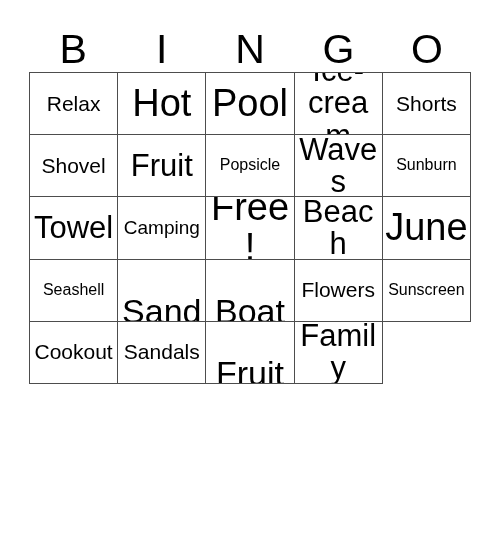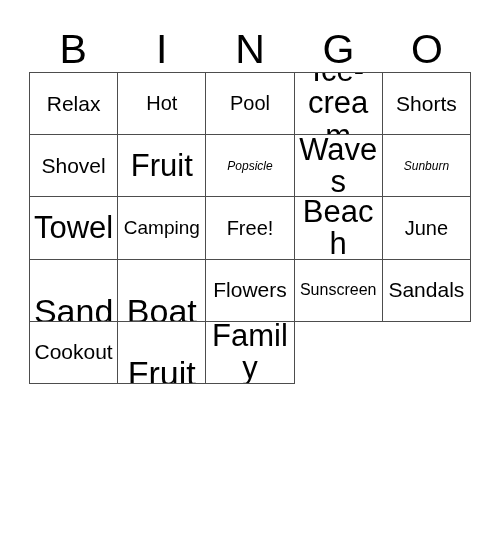--- a/index.html
+++ b/index.html
@@ -78,24 +78,24 @@
     width: 100%;
     line-height: 1.04;
     color: #000000;
     word-break: break-word;
     hyphens: none;
   }
 
   
   .fs-xs   { font-size: 16px; }
   .fs-sm   { font-size: 19px; }
-  .fs-smp  { font-size: 12px; font-style: italic; }
+  .fs-smp  { font-size: 16px; }
   .fs-md   { font-size: 21px; }
   .fs-mdp  { font-size: 31px; }
-  .fs-xxl  { font-size: 20px; }
+  .fs-xxl  { font-size: 38px; }
   .fs-xxxl { font-size: 34px; margin-top: 43px; }
 </style>
 </head>
 <body>
 
 <div class="card">
 
   <div class="header-row">
     <div class="header-cell">
       <span class="header-letter">B</span>
@@ -154,36 +154,39 @@
       <div class="cell">
         <span class="cell-text fs-xxl">Free!</span>
       </div>
       <div class="cell">
         <span class="cell-text fs-mdp">Beach</span>
       </div>
       <div class="cell">
         <span class="cell-text fs-xxl">June</span>
       </div>
       <div class="cell">
+        <span class="cell-text fs-smp">Seashell</span>
+      </div>
+      <div class="cell">
         <span class="cell-text fs-xxxl">Sand</span>
       </div>
       <div class="cell">
         <span class="cell-text fs-xxxl">Boat</span>
       </div>
       <div class="cell">
         <span class="cell-text fs-md">Flowers</span>
       </div>
       <div class="cell">
         <span class="cell-text fs-xs">Sunscreen</span>
       </div>
       <div class="cell">
-        <span class="cell-text fs-md">Sandals</span>
+        <span class="cell-text fs-md">Cookout</span>
       </div>
       <div class="cell">
-        <span class="cell-text fs-md">Cookout</span>
+        <span class="cell-text fs-md">Sandals</span>
       </div>
       <div class="cell">
         <span class="cell-text fs-xxxl">Fruit</span>
       </div>
       <div class="cell">
         <span class="cell-text fs-mdp">Family</span>
       </div>
     </div>
 
 </div>

